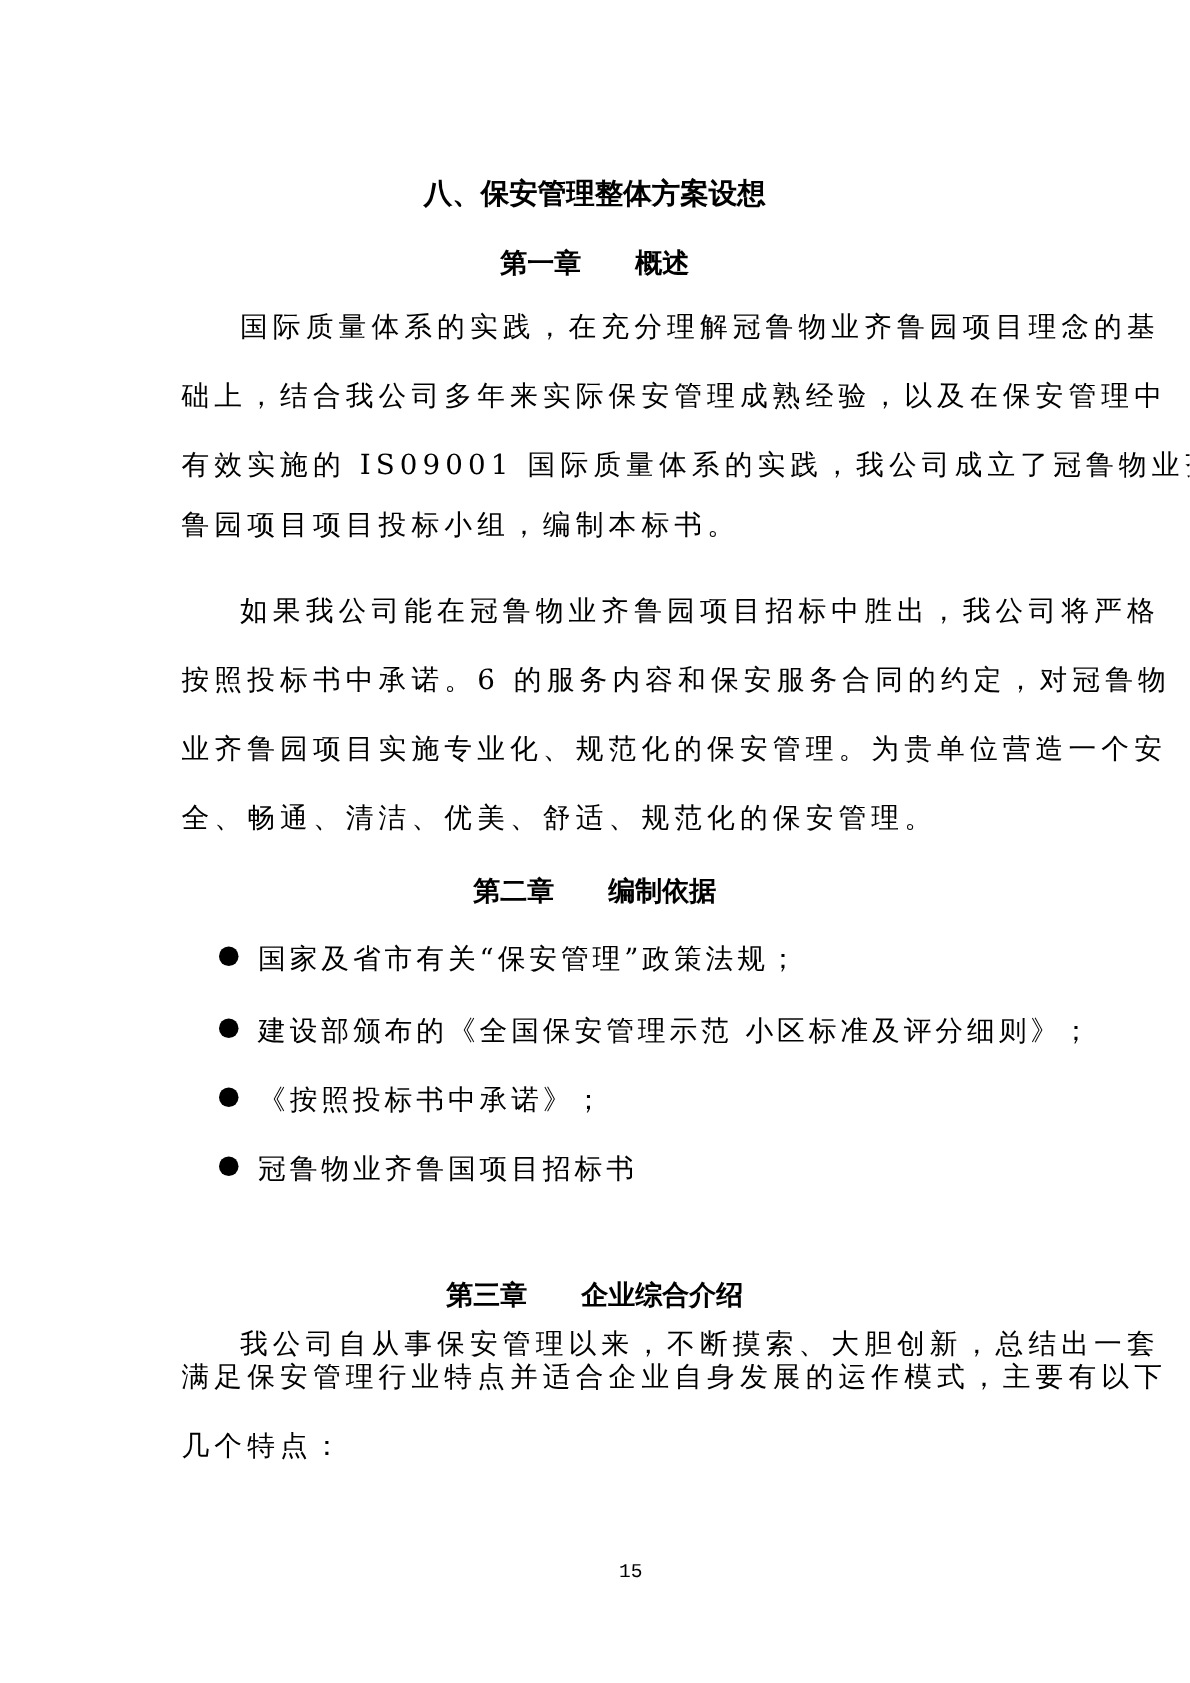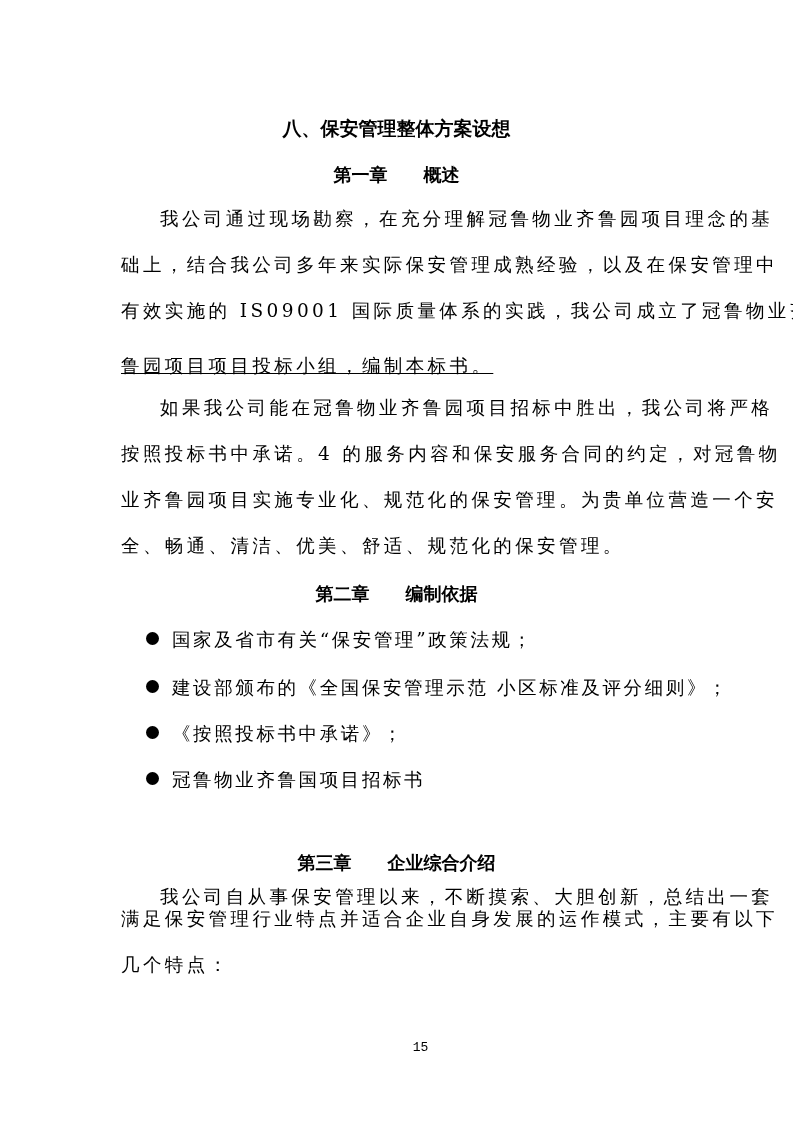--- a/index.html
+++ b/index.html
@@ -72,27 +72,27 @@
 </style>
 </head>
 <body>
 
 <div class="page">
 
   <div class="heading" style="top:116px; font-size:19px;">八、保安管理整体方案设想</div>
 
   <div class="heading" style="top:163px;">第一章　　概述</div>
 
-  <div class="line indent" style="top:207px;">我公司通过现场勘察，在充分理解冠鲁物业齐鲁园项目理念的基</div>
+  <div class="line indent" style="top:207px;">国际质量体系的实践，在充分理解冠鲁物业齐鲁园项目理念的基</div>
   <div class="line" style="top:253px;">础上，结合我公司多年来实际保安管理成熟经验，以及在保安管理中</div>
   <div class="line" style="top:299px;">有效实施的 IS09001 国际质量体系的实践，我公司成立了冠鲁物业齐</div>
-  <div class="line" style="top:354px;text-decoration:underline;">鲁园项目项目投标小组，编制本标书。</div>
+  <div class="line" style="top:339px;">鲁园项目项目投标小组，编制本标书。</div>
 
   <div class="line indent" style="top:396px;">如果我公司能在冠鲁物业齐鲁园项目招标中胜出，我公司将严格</div>
-  <div class="line" style="top:442px;">按照投标书中承诺。4 的服务内容和保安服务合同的约定，对冠鲁物</div>
+  <div class="line" style="top:442px;">按照投标书中承诺。6 的服务内容和保安服务合同的约定，对冠鲁物</div>
   <div class="line" style="top:488px;">业齐鲁园项目实施专业化、规范化的保安管理。为贵单位营造一个安</div>
   <div class="line" style="top:534px;">全、畅通、清洁、优美、舒适、规范化的保安管理。</div>
 
   <div class="heading" style="top:582px;">第二章　　编制依据</div>
 
   <div class="bullet-row" style="top:628px;">
     <span class="bullet-dot"></span><span>国家及省市有关“保安管理”政策法规；</span>
   </div>
   <div class="bullet-row" style="top:676px;">
     <span class="bullet-dot"></span><span>建设部颁布的《全国保安管理示范 小区标准及评分细则》；</span>

